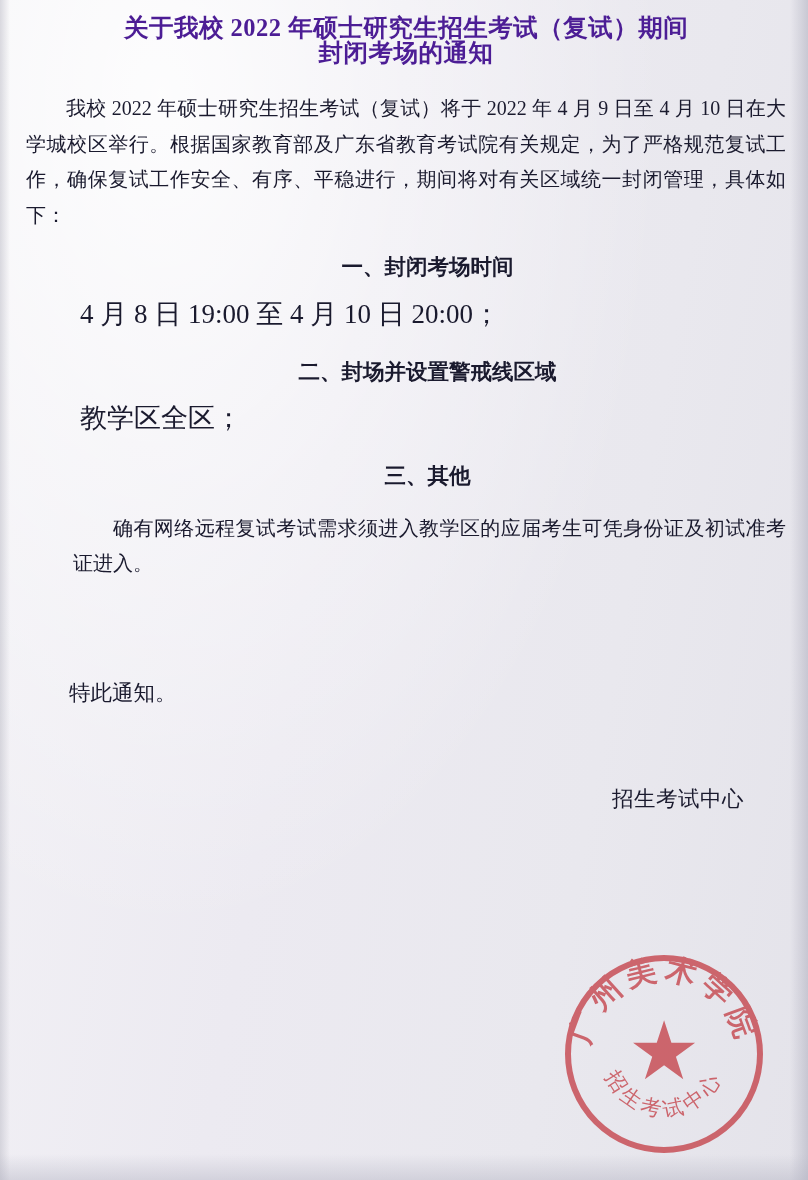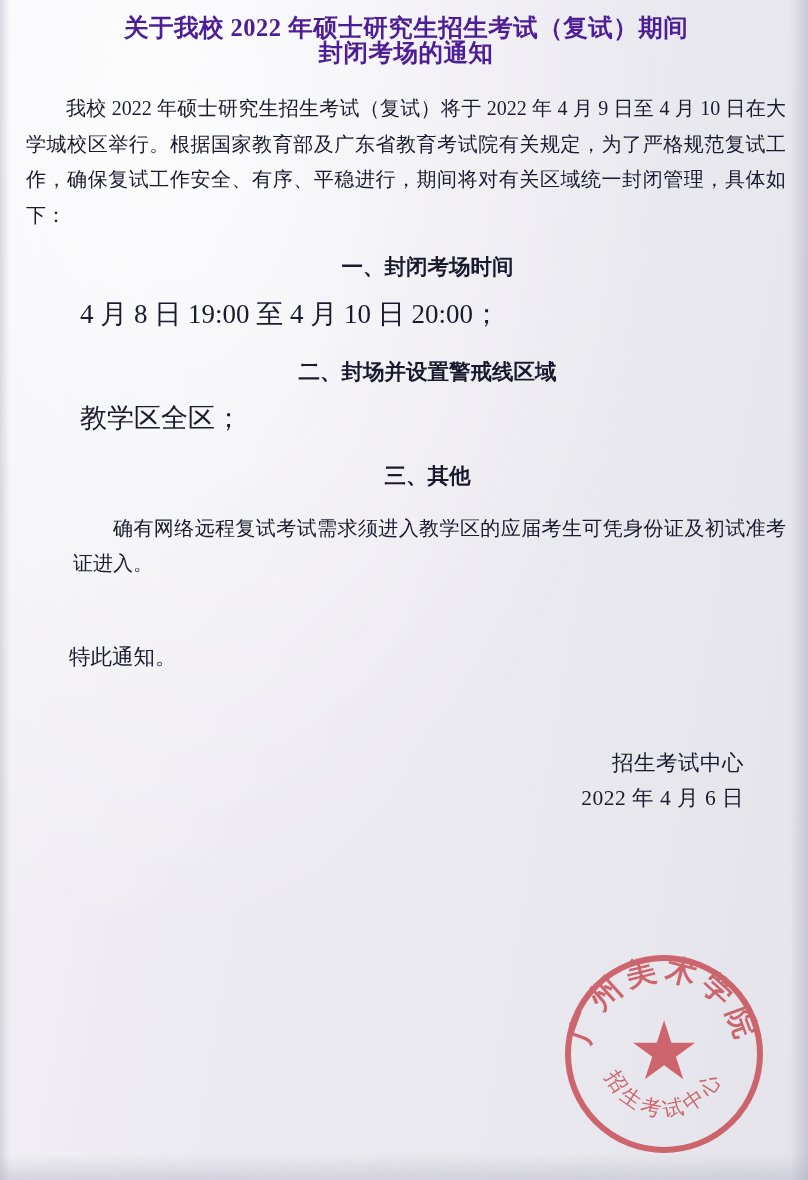--- a/index.html
+++ b/index.html
@@ -86,21 +86,21 @@
     line-height: 1.7;
     text-indent: 2em;
   }
 
   .para-last {
     margin-top: 16px;
     margin-left: 47px;
   }
 
   .notice-end {
-    margin-top: 58px;
+    margin-top: 94px;
     font-size: 21.5px;
     line-height: 1.6;
     text-indent: 2em;
   }
 
   .signature {
     margin-top: 72px;
     text-align: right;
     padding-right: 42px;
     position: relative;
@@ -151,21 +151,20 @@
   <div class="heading">二、封场并设置警戒线区域</div>
   <div class="subline">教学区全区；</div>
 
   <div class="heading">三、其他</div>
   <div class="para para-last">确有网络远程复试考试需求须进入教学区的应届考生可凭身份证及初试准考证进入。</div>
 
   <div class="notice-end">特此通知。</div>
 
   <div class="signature">
     <div>招生考试中心</div>
-    <div>2022 年 4 月 6 日</div>
   </div>
 
 </div>
 
 <div class="seal">
   <svg width="212" height="212" viewBox="0 0 212 212" xmlns="http://www.w3.org/2000/svg">
     <defs>
       <path id="sealTopArc" d="M 32,106 A 74,74 0 0 1 180,106"></path>
       <path id="sealBottomArc" d="M 44,106 A 62,62 0 0 0 168,106"></path>
     </defs>

